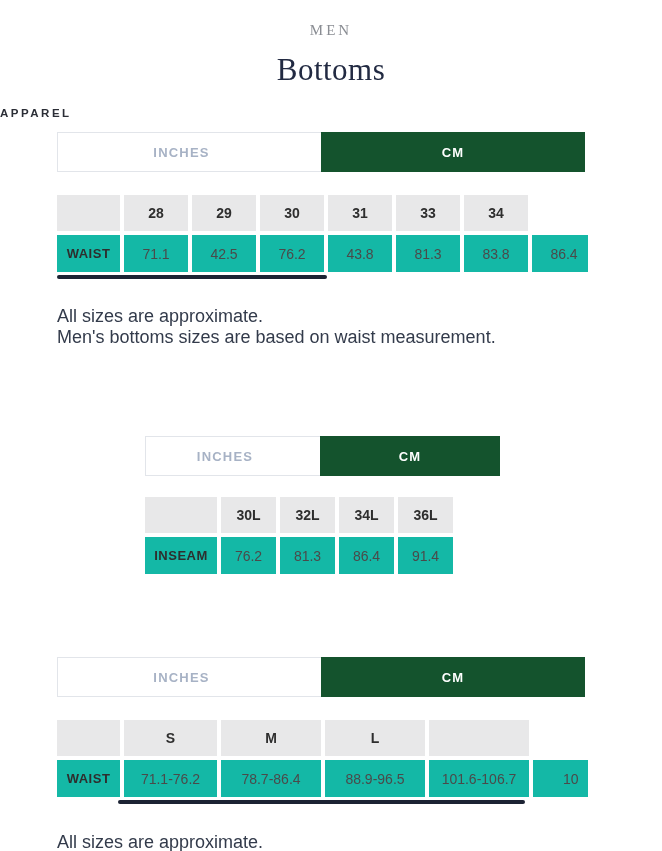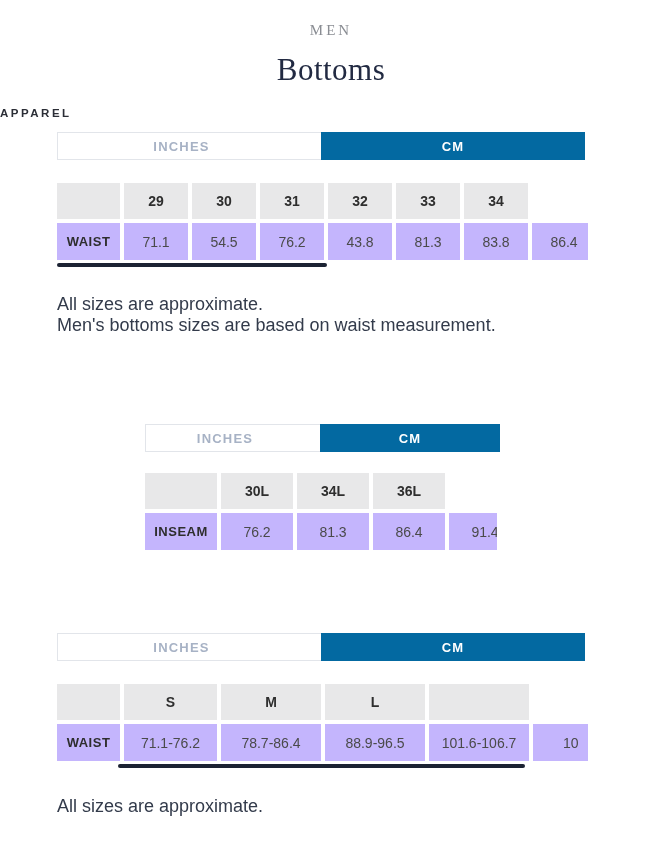--- a/index.html
+++ b/index.html
@@ -18,60 +18,60 @@
     margin-top:13px;text-align:center;
     font-family:"Liberation Serif", serif;
     font-size:31px;letter-spacing:0.5px;color:#222a42;
   }
   .category{
     margin-top:19px;
     font-size:11.5px;font-weight:bold;letter-spacing:2.5px;color:#2b2e36;
   }
   
   .toggle{
-    display:flex;box-sizing:border-box;height:28px;
+    display:flex;box-sizing:border-box;height:40px;
     border:1px solid #e2e5ea;background:#fff;position:relative;
   }
   .toggle.wide{width:528px;margin:13px 0 0 57px;}
   .toggle.narrow{width:355px;margin:0 0 0 145px;}
   .toggle .half{
     display:flex;align-items:center;justify-content:center;
     font-size:13px;font-weight:bold;letter-spacing:1.2px;cursor:pointer;
   }
   .toggle .inches{flex:1;color:#a7b2c5;}
   .toggle .cm{
-    background:#0369a1;color:#ffffff;
+    background:#14532d;color:#ffffff;
     margin:-1px -1px -1px 16px;
   }
   .toggle.wide .cm{flex:0 0 264px;}
   .toggle.narrow .cm{flex:0 0 180px;}
   
   .sizetable{overflow:hidden;}
   .sizetable.t1,.sizetable.t3{width:531px;margin-left:57px;margin-top:23px;}
   .sizetable.t2{width:352px;margin-left:145px;margin-top:21px;}
   .trow{display:flex;gap:4px;margin-bottom:4px;}
   .trow:last-child{margin-bottom:0;}
   .cell{
     flex:0 0 auto;box-sizing:border-box;
     display:flex;align-items:center;justify-content:center;
     height:36px;background:#e8e8e9;
     font-size:14px;font-weight:bold;color:#2e2e2e;
   }
   .trow.data .cell{
-    height:37px;background:#c4b5fd;
+    height:37px;background:#14b8a6;
     font-weight:normal;color:#4a4a4a;
   }
   .cell.rowlabel{
     font-size:13px;font-weight:bold !important;color:#2e2e2e !important;
     letter-spacing:0.5px;
   }
   .cell.clip-left{justify-content:flex-start;padding-left:30px;}
   
   .t1 .c-label{width:63px;} .t1 .c-num{width:64px;}
-  .t2 .c-label{width:72px;} .t2 .c-num{width:72px;}
+  .t2 .c-label{width:72px;} .t2 .c-num{width:55px;}
   .t3 .c-label{width:63px;} .t3 .c-s{width:93px;} .t3 .c-m,.t3 .c-l,.t3 .c-xl,.t3 .c-xxl{width:100px;}
   
   .hscrollbar{height:4px;background:#1c2333;border-radius:2px;cursor:grab;}
   .hscrollbar.s1{width:270px;margin:3px 0 0 57px;}
   .hscrollbar.s3{width:407px;margin:3px 0 0 118px;}
   
   .notes{margin:27px 0 0 57px;}
   .notes .note{font-size:18px;line-height:21px;color:#333b4b;}
   
   .toggle.narrow{margin-top:88px;}
@@ -86,31 +86,31 @@
 <div class="category">APPAREL</div>
 
 <div class="toggle wide">
   <div class="half inches">INCHES</div>
   <div class="half cm">CM</div>
 </div>
 
 <div class="sizetable t1">
   <div class="trow head">
     <div class="cell c-label"></div>
+    <div class="cell c-num">28</div>
     <div class="cell c-num">29</div>
     <div class="cell c-num">30</div>
     <div class="cell c-num">31</div>
-    <div class="cell c-num">32</div>
     <div class="cell c-num">33</div>
     <div class="cell c-num">34</div>
   </div>
   <div class="trow data">
     <div class="cell c-label rowlabel">WAIST</div>
     <div class="cell c-num">71.1</div>
-    <div class="cell c-num">54.5</div>
+    <div class="cell c-num">42.5</div>
     <div class="cell c-num">76.2</div>
     <div class="cell c-num">43.8</div>
     <div class="cell c-num">81.3</div>
     <div class="cell c-num">83.8</div>
     <div class="cell c-num">86.4</div>
   </div>
 </div>
 <div class="hscrollbar s1"></div>
 
 <div class="notes">
@@ -120,20 +120,21 @@
 
 <div class="toggle narrow">
   <div class="half inches">INCHES</div>
   <div class="half cm">CM</div>
 </div>
 
 <div class="sizetable t2">
   <div class="trow head">
     <div class="cell c-label"></div>
     <div class="cell c-num">30L</div>
+    <div class="cell c-num">32L</div>
     <div class="cell c-num">34L</div>
     <div class="cell c-num">36L</div>
   </div>
   <div class="trow data">
     <div class="cell c-label rowlabel">INSEAM</div>
     <div class="cell c-num">76.2</div>
     <div class="cell c-num">81.3</div>
     <div class="cell c-num">86.4</div>
     <div class="cell c-num">91.4</div>
   </div>

